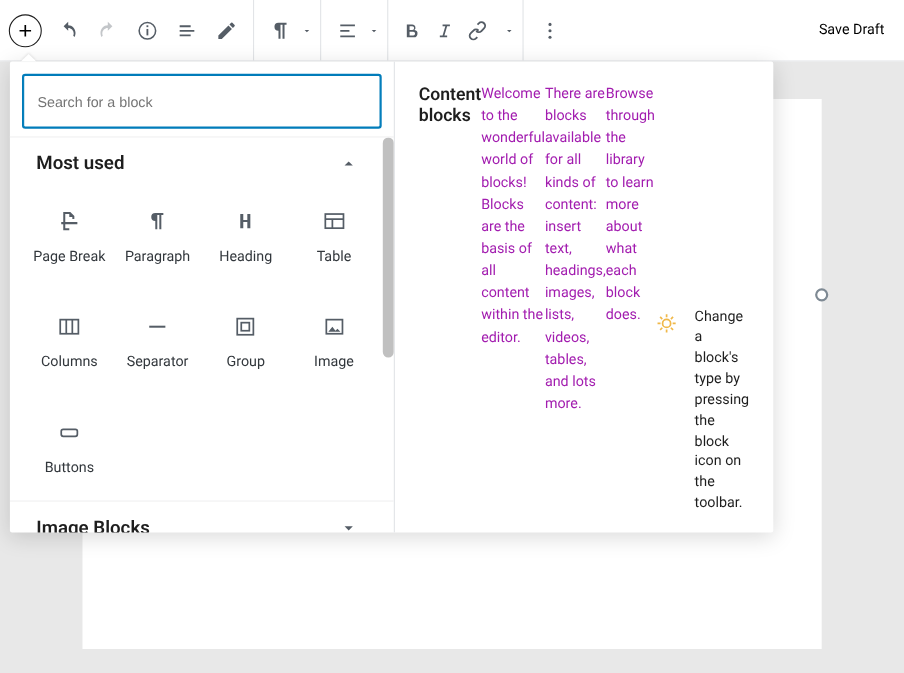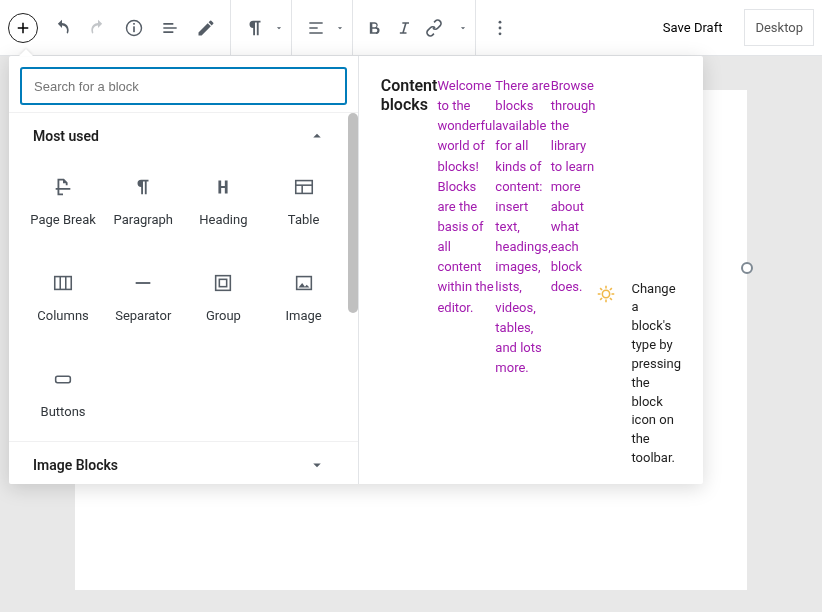--- a/index.html
+++ b/index.html
@@ -122,21 +122,21 @@
   }
   .panel-left {
     width: 398px;
     display:flex;flex-direction:column;
     border-right: 1px solid #e2e4e7;
     position: relative;
   }
   .search-wrap { padding: 12px 12px 8px; }
   .search {
     width: 100%;
-    height: 36px;
+    height: 48px;
     border: 1.5px solid #007cba;
     border-radius: 2px;
     box-shadow: 0 0 0 1px #007cba;
     padding: 0 12px;
     font-size: 13px;
     outline: none;
   }
   .scroll {
     flex: 1;
     overflow: hidden;
@@ -147,21 +147,21 @@
     position:absolute;
     right:0; top:0;
     width:10px; height:200px;
     background:#c0c0c0;
     border-radius:5px;
   }
   .cat-header {
     display:flex;align-items:center;justify-content:space-between;
     padding: 14px 32px 14px 24px;
     font-weight:600;
-    font-size:14px;
+    font-size:17px;
     color:#1e1e1e;
   }
   .cat-header svg{width:18px;height:18px;fill:#555d66;}
   .cat-header.collapsed { border-top:1px solid #f0f0f1; }
   .blocks-grid {
     display:grid;
     grid-template-columns: repeat(4, 1fr);
     padding: 0 14px 10px 14px;
     column-gap: 0;
     row-gap: 16px;
@@ -290,21 +290,20 @@
   <div class="tb-btn">
     <svg viewBox="0 0 24 24">
         <circle cx="12" cy="5" r="1.7"></circle>
         <circle cx="12" cy="12" r="1.7"></circle>
         <circle cx="12" cy="19" r="1.7"></circle>
       </svg>
   </div>
 
   <div class="toolbar-right">
     <div class="save-draft">Save Draft</div>
-    <div class="desktop-pill">Desktop</div>
   </div>
 </div>
 
 <div class="canvas-bg">
   <div class="page">
     <div class="page-handle"></div>
   </div>
 </div>
 
 <div class="panel">

